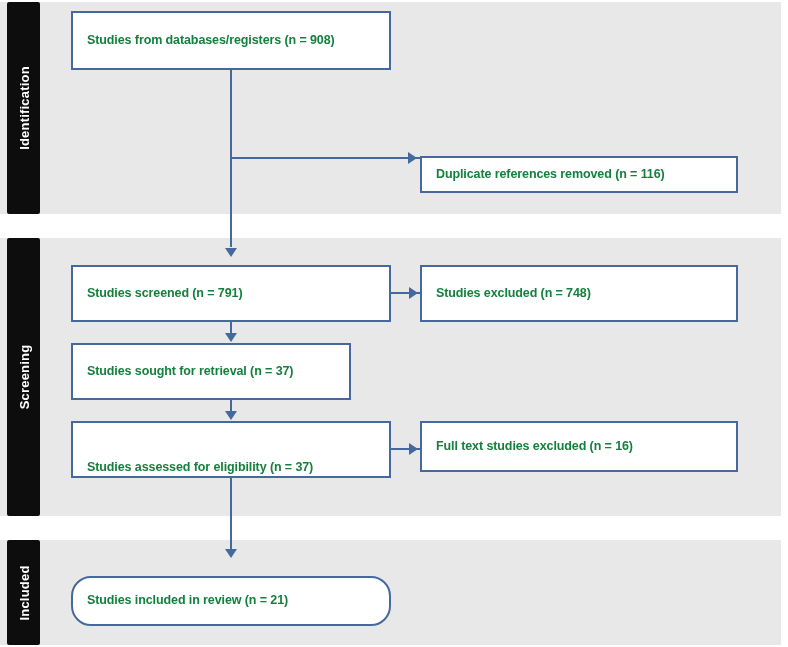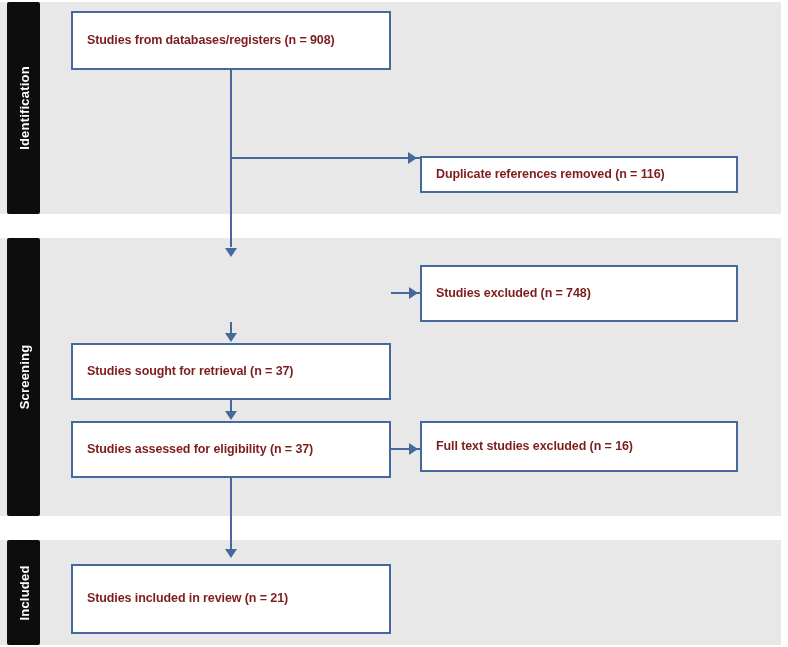--- a/index.html
+++ b/index.html
@@ -60,32 +60,32 @@
     box-sizing: border-box;
     background: #ffffff;
     border: 2px solid #45699d;
     display: flex;
     align-items: center;
     padding: 0 14px;
   }
   .flowbox .boxtext {
     font-size: 12.5px;
     font-weight: bold;
-    color: #7f1d1d;
+    color: #15803d;
     line-height: 1.25;
     font-family: "Liberation Sans", sans-serif;
     letter-spacing: -0.1px;
   }
 
   
   #box-databases   { left: 71px; top: 11px;  width: 320px; height: 59px; }
   #box-screened    { left: 71px; top: 265px; width: 320px; height: 57px; }
-  #box-sought      { left: 71px; top: 343px; width: 320px; height: 57px; }
-  #box-assessed    { left: 71px; top: 421px; width: 320px; height: 57px; }
-  #box-included    { left: 71px; top: 564px; width: 320px; height: 70px; }
+  #box-sought      { left: 71px; top: 343px; width: 280px; height: 57px; }
+  #box-assessed    { left: 71px; top: 421px; width: 320px; height: 57px; align-items: flex-end; }
+  #box-included    { left: 71px; top: 576px; width: 320px; height: 50px; border-radius: 20px; }
 
   
   #box-duplicates  { left: 420px; top: 140px; width: 318px; height: 37px; margin-top: 16px; }
   #box-excluded    { left: 420px; top: 265px; width: 318px; height: 57px; }
   #box-fulltext    { left: 420px; top: 421px; width: 318px; height: 51px; }
 
   
   .conn {
     position: absolute;
     background: #45699d;
@@ -170,20 +170,23 @@
   <div class="arrow-down" id="arrow-to-incl"></div>
 
   <div class="flowbox" id="box-databases">
     <span class="boxtext">Studies from databases/registers (n = 908)</span>
   </div>
 
   <div class="flowbox" id="box-duplicates">
     <span class="boxtext">Duplicate references removed (n = 116)</span>
   </div>
 
+  <div class="flowbox" id="box-screened">
+    <span class="boxtext">Studies screened (n = 791)</span>
+  </div>
 
   <div class="flowbox" id="box-excluded">
     <span class="boxtext">Studies excluded (n = 748)</span>
   </div>
 
   <div class="flowbox" id="box-sought">
     <span class="boxtext">Studies sought for retrieval (n = 37)</span>
   </div>
 
   <div class="flowbox" id="box-assessed">

